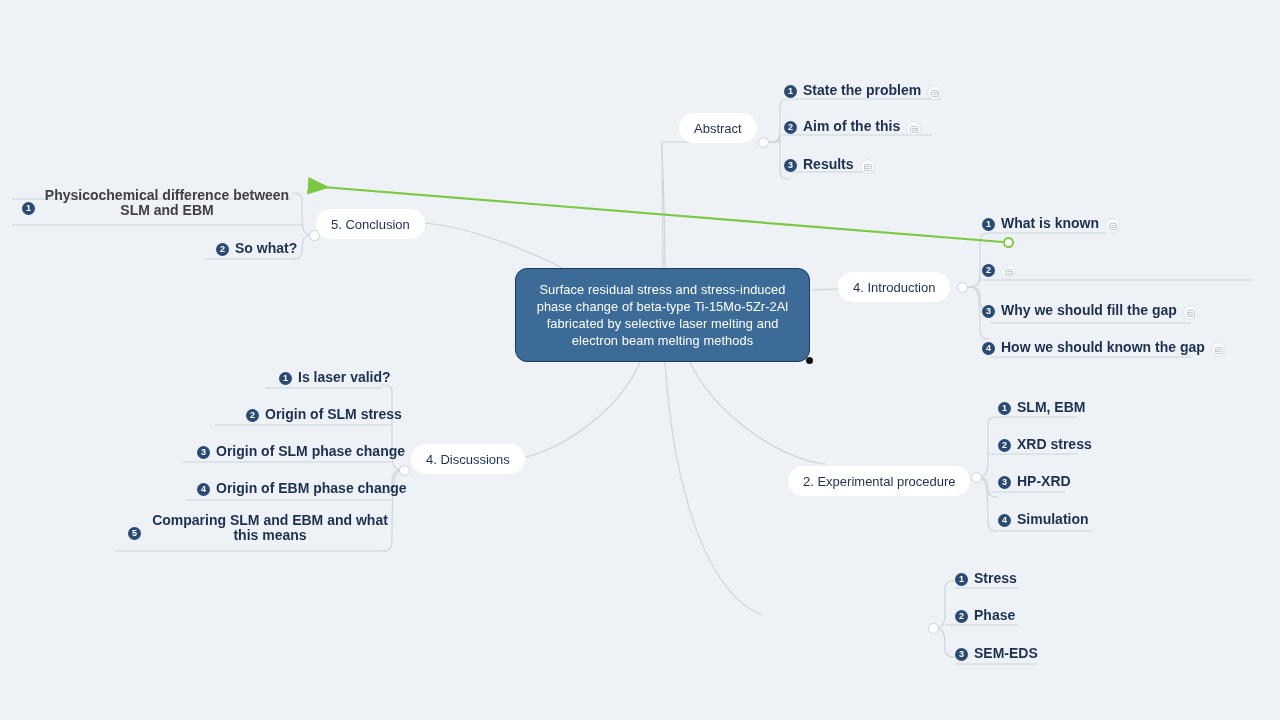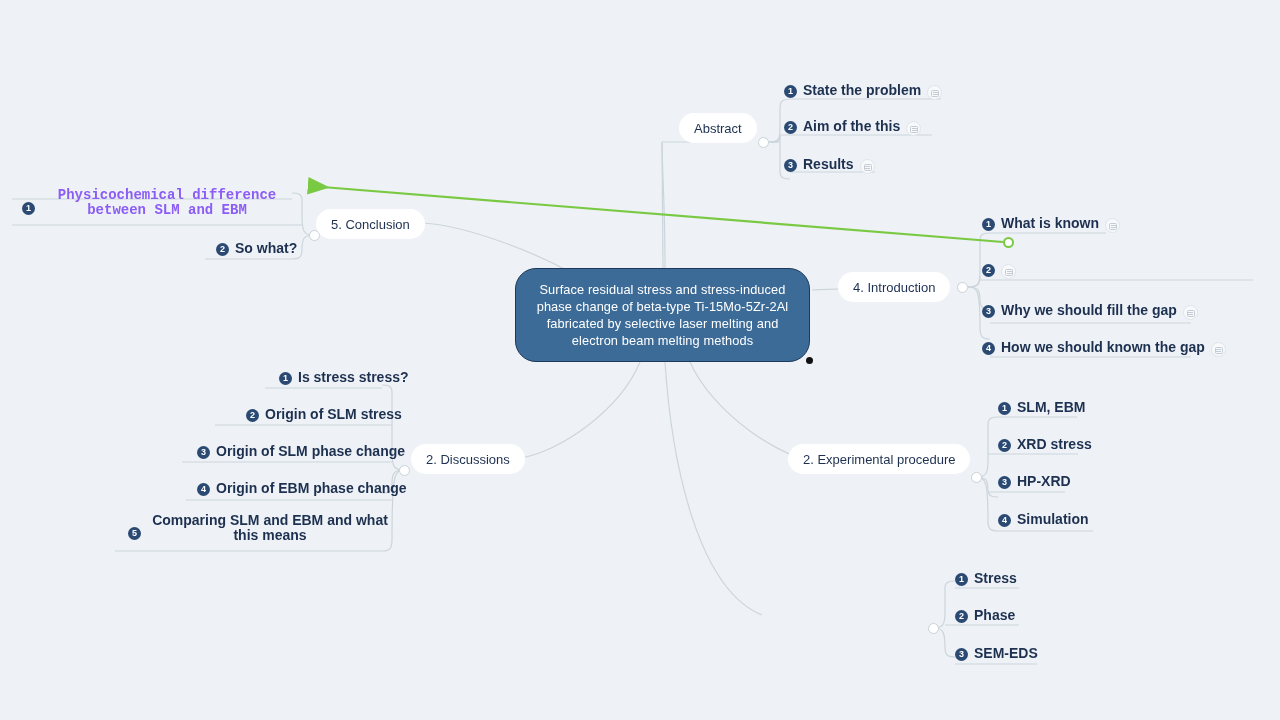--- a/index.html
+++ b/index.html
@@ -30,21 +30,21 @@
 
   
   .root-node {
     position: absolute;
     left: 515px;
     top: 268px;
     width: 295px;
     height: 94px;
     background: #3c6b97;
     border: 1.5px solid #1d3a5c;
-    border-radius: 21px;
+    border-radius: 12px;
     box-sizing: border-box;
     display: flex;
     align-items: center;
     justify-content: center;
     color: #ffffff;
     font-size: 12.8px;
     line-height: 17px;
     text-align: center;
     padding: 4px 12px;
     letter-spacing: 0.1px;
@@ -100,21 +100,21 @@
   }
   .leaf-num.low { margin-top: 14px; }
 
   .leaf-text {
     font-size: 14px;
     font-weight: bold;
     color: #1d3050;
     line-height: 15px;
     text-align: center;
   }
-  .leaf-text.highlight { color: #8b5cf6; font-family: Liberation Mono, monospace; }
+  .leaf-text.highlight { color: #404040; }
   .leaf-text.w250 { width: 252px; white-space: normal; }
   .leaf-text.w246 { width: 246px; white-space: normal; }
 
   
   .note-icon {
     flex: 0 0 auto;
     width: 15px;
     height: 15px;
     border-radius: 50%;
     background: #f7f9fa;
@@ -272,27 +272,27 @@
   <div class="junction" style="left:309px;  top:230px;"></div>
 
   <div class="branch-pill" style="left:679px; top:113px;">
     <span>Abstract</span>
   </div>
 
   <div class="branch-pill" style="left:838px; top:272px;">
     <span>4. Introduction</span>
   </div>
 
-  <div class="branch-pill" style="left:788px; top:444px;">
+  <div class="branch-pill" style="left:788px; top:466px;">
     <span>2. Experimental procedure</span>
   </div>
 
 
   <div class="branch-pill" style="left:411px; top:444px;">
-    <span>2. Discussions</span>
+    <span>4. Discussions</span>
   </div>
 
   <div class="branch-pill" style="left:316px; top:209px;">
     <span>5. Conclusion</span>
   </div>
 
   <div class="leaf" style="left:784px; top:83px;">
     <span class="leaf-num">1</span>
     <span class="leaf-text">State the problem</span>
     <span class="note-icon"></span>
@@ -353,21 +353,21 @@
     <span class="leaf-num">2</span>
     <span class="leaf-text">Phase</span>
   </div>
   <div class="leaf" style="left:955px; top:646px;">
     <span class="leaf-num">3</span>
     <span class="leaf-text">SEM-EDS</span>
   </div>
 
   <div class="leaf" style="left:279px; top:370px;">
     <span class="leaf-num">1</span>
-    <span class="leaf-text">Is stress stress?</span>
+    <span class="leaf-text">Is laser valid?</span>
   </div>
   <div class="leaf" style="left:246px; top:407px;">
     <span class="leaf-num">2</span>
     <span class="leaf-text">Origin of SLM stress</span>
   </div>
   <div class="leaf" style="left:197px; top:444px;">
     <span class="leaf-num">3</span>
     <span class="leaf-text">Origin of SLM phase change</span>
   </div>
   <div class="leaf" style="left:197px; top:481px;">

